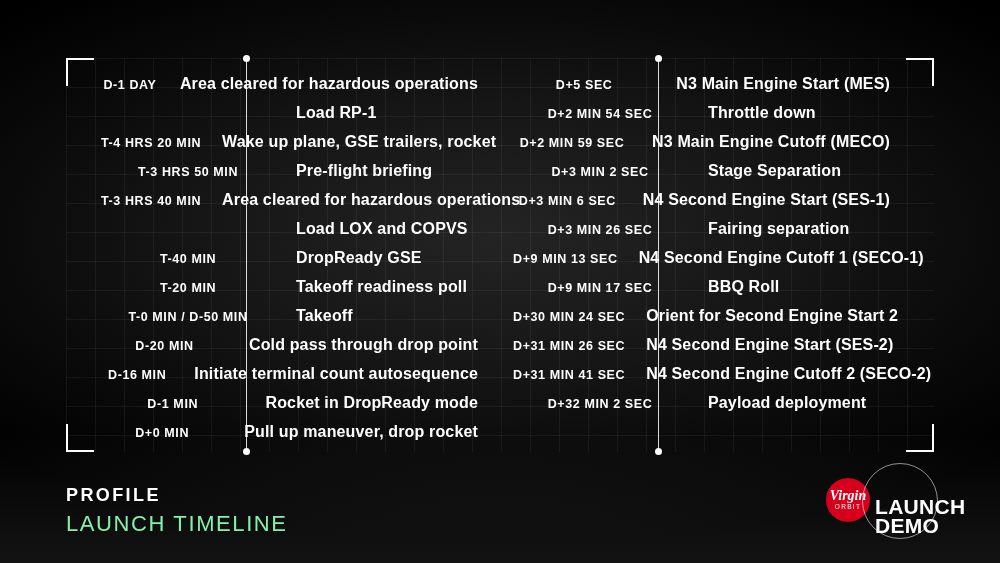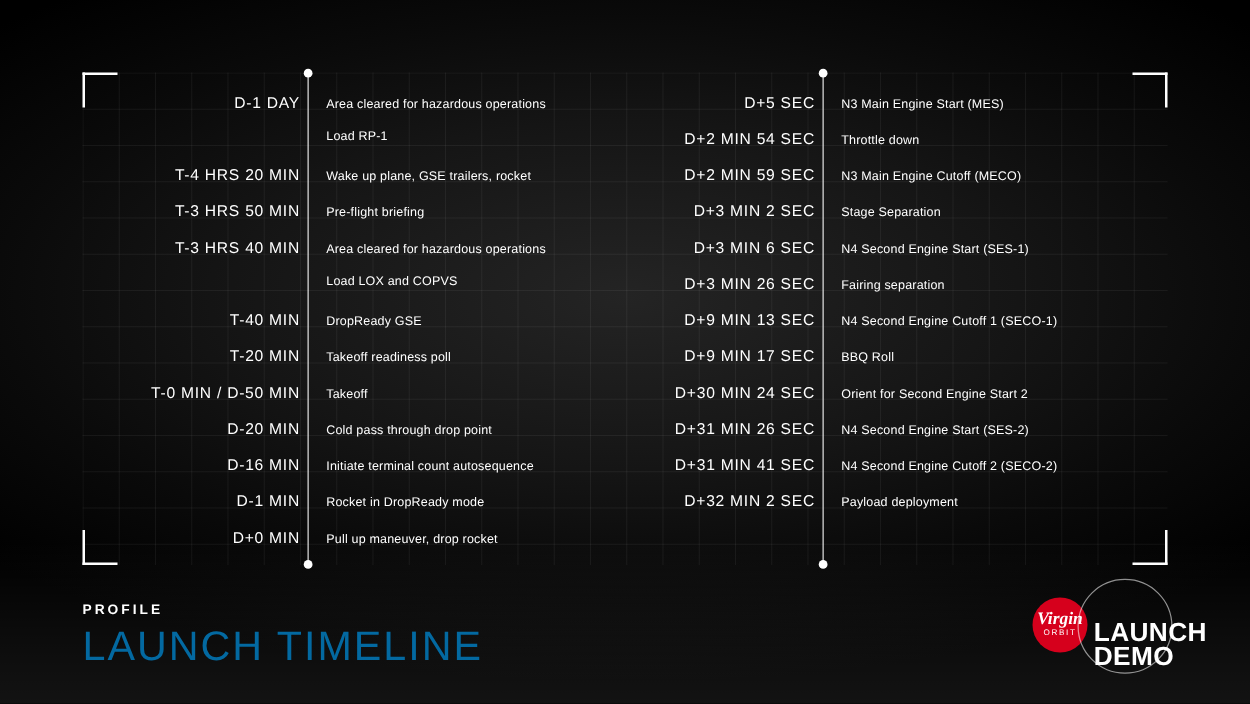--- a/index.html
+++ b/index.html
@@ -103,54 +103,55 @@
     top: 17px;
     right: 0;
   }
   .row {
     display: flex;
     align-items: baseline;
     height: 29px;
   }
   .time {
     width: 174px;
-    text-align: right;
+    text-align: center;
     padding-right: 6px;
     font-size: 12.5px;
-    font-weight: normal;
+    font-weight: bold;
     letter-spacing: 0.6px;
     white-space: nowrap;
+    margin-left: 35px;
   }
   .event {
     padding-left: 15px;
-    font-size: 10px;
+    font-size: 16px;
     letter-spacing: 0.15px;
     white-space: nowrap;
-    font-weight: 400;
+    font-weight: 700;
   }
   .col.two .time { width: 174px; }
 
   
   .footer {
     position: absolute;
     left: 66px;
     bottom: 28px;
   }
   .kicker {
-    font-size: 11px;
+    font-size: 18px;
     font-weight: bold;
     letter-spacing: 2.4px;
     color: #ffffff;
     margin-bottom: 6px;
   }
   .title {
-    font-size: 33px;
+    font-size: 22px;
     font-weight: 300;
     letter-spacing: 1.6px;
-    color: #0369a1;
+    color: #86efac;
     line-height: 1.05;
   }
 
   
   .logo {
     position: absolute;
     right: 62px;
     bottom: 26px;
     width: 112px;
     height: 74px;

